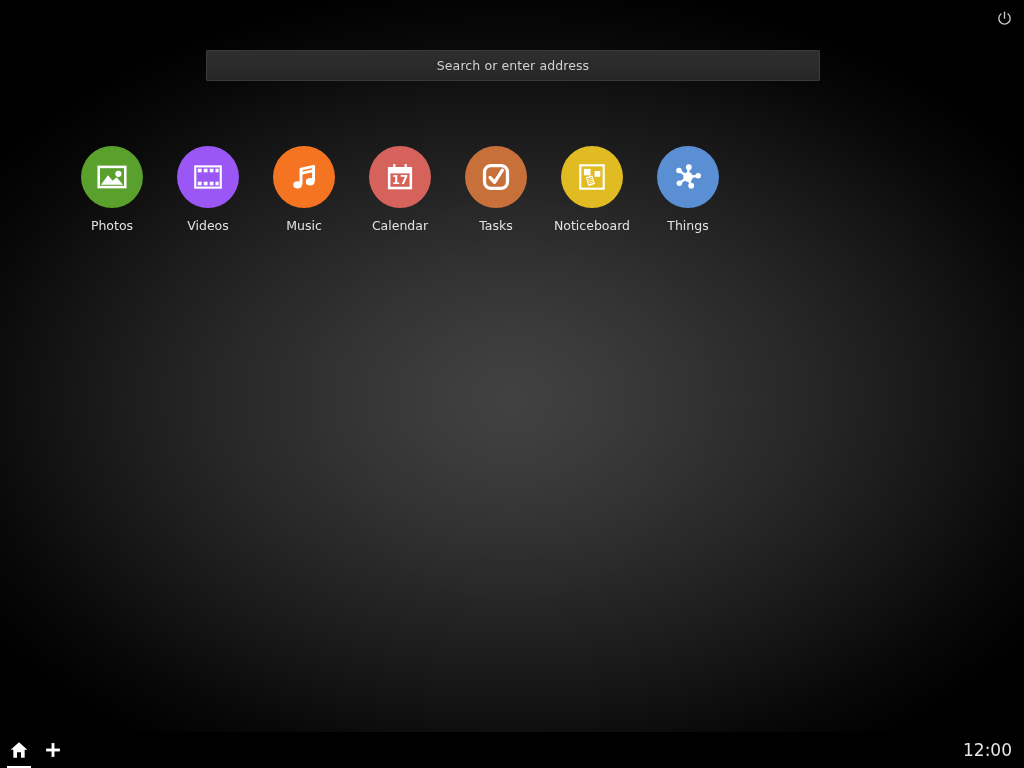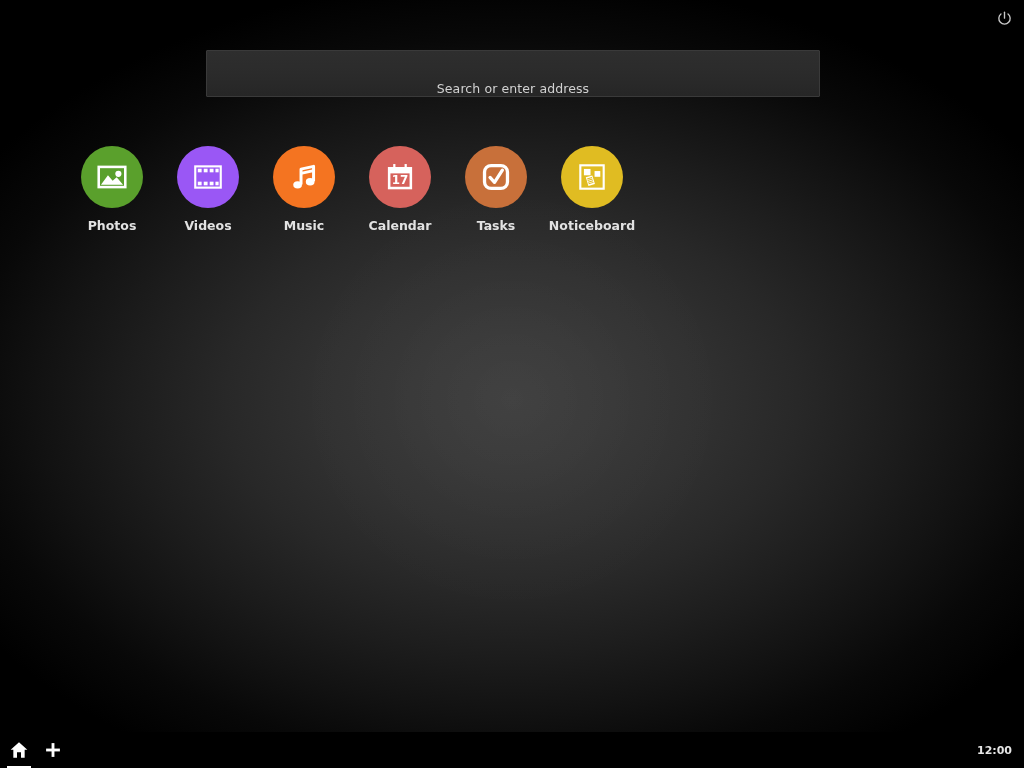--- a/index.html
+++ b/index.html
@@ -60,26 +60,26 @@
     cursor: pointer;
   }
   #power-button svg { display: block; }
 
   
   #search-bar {
     position: absolute;
     left: 206px;
     top: 50px;
     width: 614px;
-    height: 47px;
+    height: 31px;
     background: linear-gradient(to bottom, #2e2e2e 0%, #2b2b2b 50%, #262626 100%);
     border: 1px solid #3a3a3a;
     border-radius: 1px;
     display: flex;
-    align-items: flex-end;
+    align-items: center;
     justify-content: center;
     z-index: 30;
     cursor: text;
   }
   #search-bar .placeholder {
     font-size: 12.5px;
     color: #d2d2d2;
     letter-spacing: 0.1px;
     user-select: none;
   }
@@ -110,21 +110,20 @@
     justify-content: center;
     position: relative;
   }
   .app-icon-circle svg { display: block; }
   .app-label {
     margin-top: 12px;
     font-size: 12.5px;
     color: #e2e2e2;
     line-height: 1;
     white-space: nowrap;
-    font-weight: bold;
   }
 
   
   #taskbar {
     position: absolute;
     left: 0;
     right: 0;
     bottom: 0;
     height: 36px;
     background: #000000;
@@ -152,25 +151,24 @@
     position: absolute;
     left: 1px;
     right: 1px;
     bottom: -5px;
     height: 3px;
     background: #ffffff;
   }
   #taskbar-spacer { flex: 1; }
   #clock {
     padding-right: 12px;
-    font-size: 11px;
+    font-size: 17px;
     color: #e6e6e6;
     white-space: nowrap;
     user-select: none;
-    font-weight: bold;
   }
 </style>
 </head>
 <body>
 
 <div id="desktop"></div>
 
 <div id="power-button" title="Power">
   <span>
     <svg width="17" height="17" viewBox="0 0 24 24" fill="none" stroke="#c9c9c9" stroke-width="1.9" stroke-linecap="round">
@@ -274,20 +272,42 @@
               <line x1="12.2" y1="20.2" x2="17.0" y2="20.2"></line>
               <line x1="12.2" y1="21.8" x2="17.0" y2="21.8"></line>
             </g>
           </g>
         </svg>
       </span>
     </div>
     <div class="app-label">Noticeboard</div>
   </div>
 
+  <div class="app-item">
+    <div class="app-icon-circle" style="background:#5b8fd4">
+      <span>
+        <svg width="34" height="34" viewBox="0 0 32 32">
+          <g stroke="#ffffff" stroke-width="2.3" stroke-linecap="round">
+            <line x1="16" y1="16" x2="16.6" y2="7.4"></line>
+            <line x1="16" y1="16" x2="8.0" y2="10.4"></line>
+            <line x1="16" y1="16" x2="25.0" y2="15.0"></line>
+            <line x1="16" y1="16" x2="8.4" y2="21.4"></line>
+            <line x1="16" y1="16" x2="18.6" y2="23.6"></line>
+          </g>
+          <circle cx="16" cy="16" r="4.5" fill="#ffffff"></circle>
+          <circle cx="16.8" cy="6.8" r="2.7" fill="#ffffff"></circle>
+          <circle cx="7.5" cy="9.9" r="2.6" fill="#ffffff"></circle>
+          <circle cx="25.6" cy="14.8" r="2.6" fill="#ffffff"></circle>
+          <circle cx="7.9" cy="21.8" r="2.6" fill="#ffffff"></circle>
+          <circle cx="19.0" cy="24.2" r="2.7" fill="#ffffff"></circle>
+        </svg>
+      </span>
+    </div>
+    <div class="app-label">Things</div>
+  </div>
 
 </div>
 
 <div id="taskbar">
   <div id="taskbar-left">
 
     <div class="task-btn" title="Home">
       <span>
         <svg width="20" height="20" viewBox="0 0 24 24">
           <path d="M12 2.6 L22 11.6 L18.8 11.6 L18.8 21.2 L14.4 21.2 L14.4 14.8 L9.6 14.8 L9.6 21.2 L5.2 21.2 L5.2 11.6 L2 11.6 Z" fill="#ffffff"></path>

